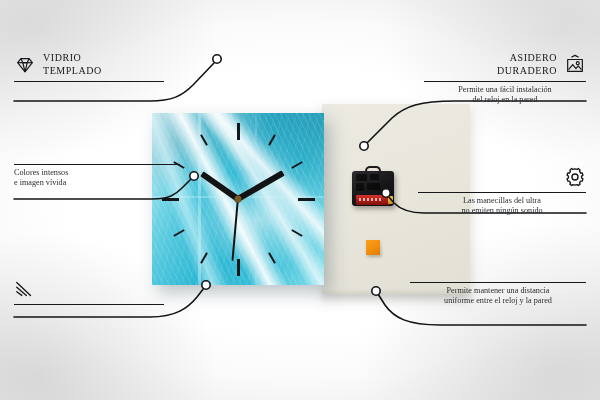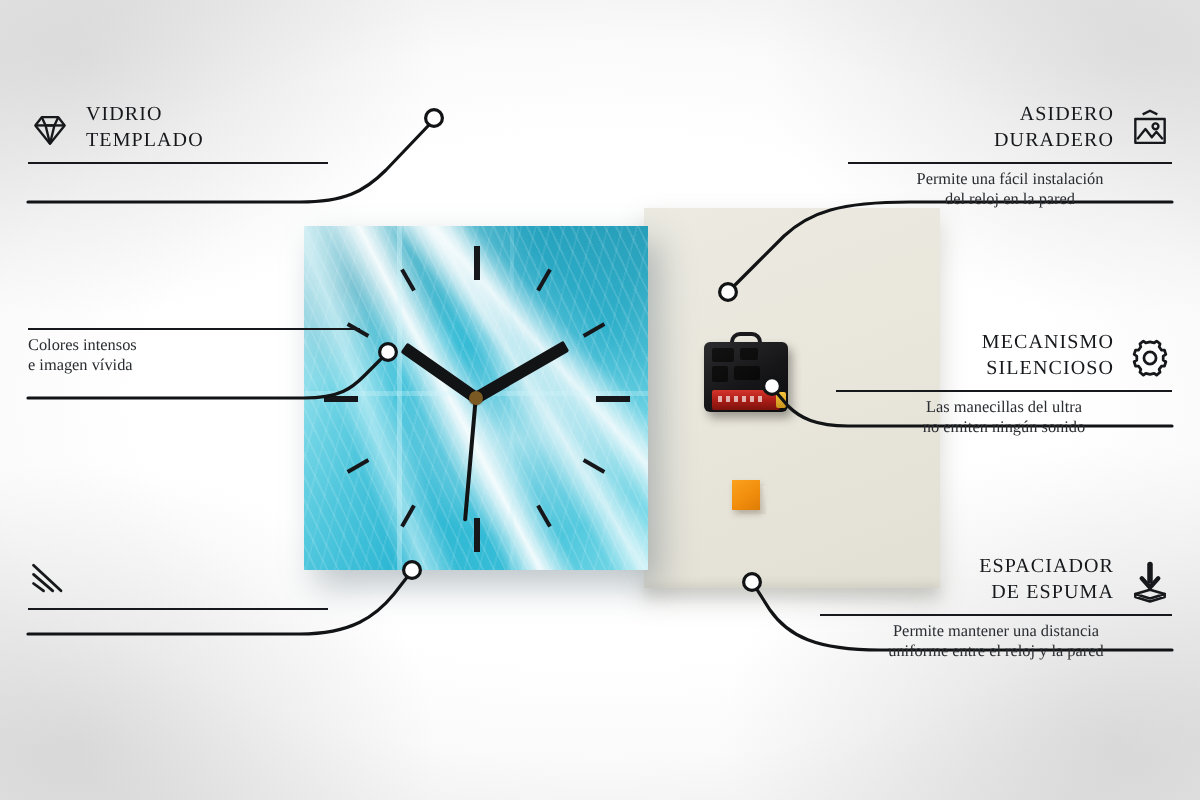--- a/index.html
+++ b/index.html
@@ -308,45 +308,31 @@
         </svg>
       </span>
     </div>
     <div class="rule"></div>
     <div class="desc">Permite una fácil instalación
 del reloj en la pared</div>
   </div>
 
   <div class="callout right" id="c-mecanismo">
     <div class="head-row">
-      <div class="title">MECANISMO
-SILENCIOSO</div>
       <span class="ico">
         <svg viewBox="0 0 24 24" fill="none" stroke="#16181b" stroke-width="1.5" stroke-linejoin="round">
           <path d="M12 3.2 l2.3 .55 1.3 -1.0 1.9 1.55 -.5 1.6 1.2 1.75 1.7 .05 .75 2.35 -1.45 .95 0 2.1 1.45 .95 -.75 2.35 -1.7 .05 -1.2 1.75 .5 1.6 -1.9 1.55 -1.3 -1.0 -2.3 .55 -2.3 -.55 -1.3 1.0 -1.9 -1.55 .5 -1.6 -1.2 -1.75 -1.7 -.05 -.75 -2.35 1.45 -.95 0 -2.1 -1.45 -.95 .75 -2.35 1.7 -.05 1.2 -1.75 -.5 -1.6 1.9 -1.55 1.3 1.0 z"></path>
           <circle cx="12" cy="12" r="3.3"></circle>
         </svg>
       </span>
     </div>
     <div class="rule"></div>
     <div class="desc">Las manecillas del ultra
 no emiten ningún sonido</div>
   </div>
 
   <div class="callout right" id="c-espaciador">
-    <div class="head-row">
-      <div class="title">ESPACIADOR
-DE ESPUMA</div>
-      <span class="ico">
-        <svg viewBox="0 0 24 24" fill="none" stroke="#16181b" stroke-width="1.4" stroke-linejoin="round" stroke-linecap="round">
-          <path d="M12 2.5 V11.5" stroke-width="3"></path>
-          <path d="M7.5 10 L12 15 L16.5 10" stroke-width="2.4"></path>
-          <path d="M12 16.2 L20 18.6 L12 21 L4 18.6 Z"></path>
-          <path d="M4 18.6 v1.6 L12 22.6 L20 20.2 v-1.6"></path>
-        </svg>
-      </span>
-    </div>
     <div class="rule"></div>
     <div class="desc">Permite mantener una distancia
 uniforme entre el reloj y la pared</div>
   </div>
 
 </div>
 
 </body></html>

